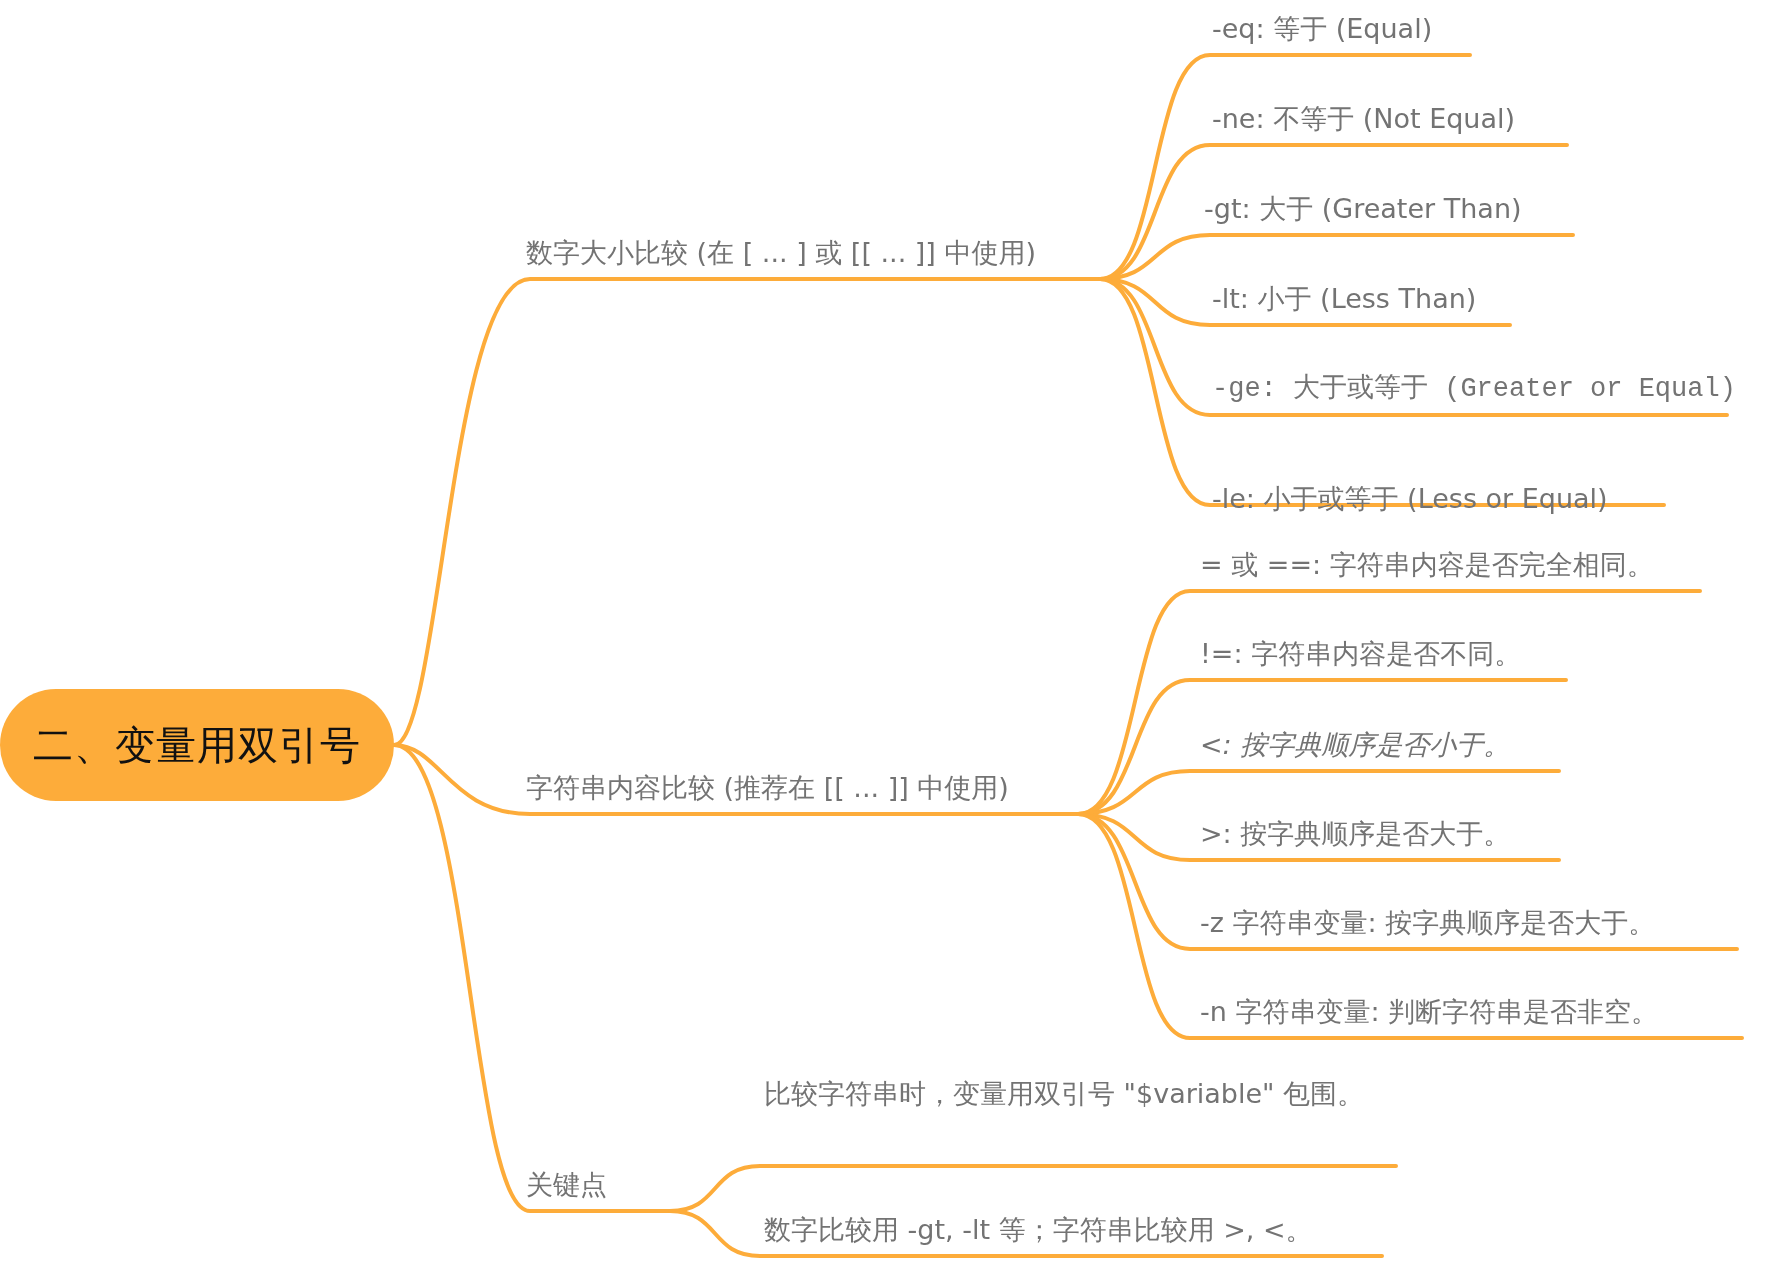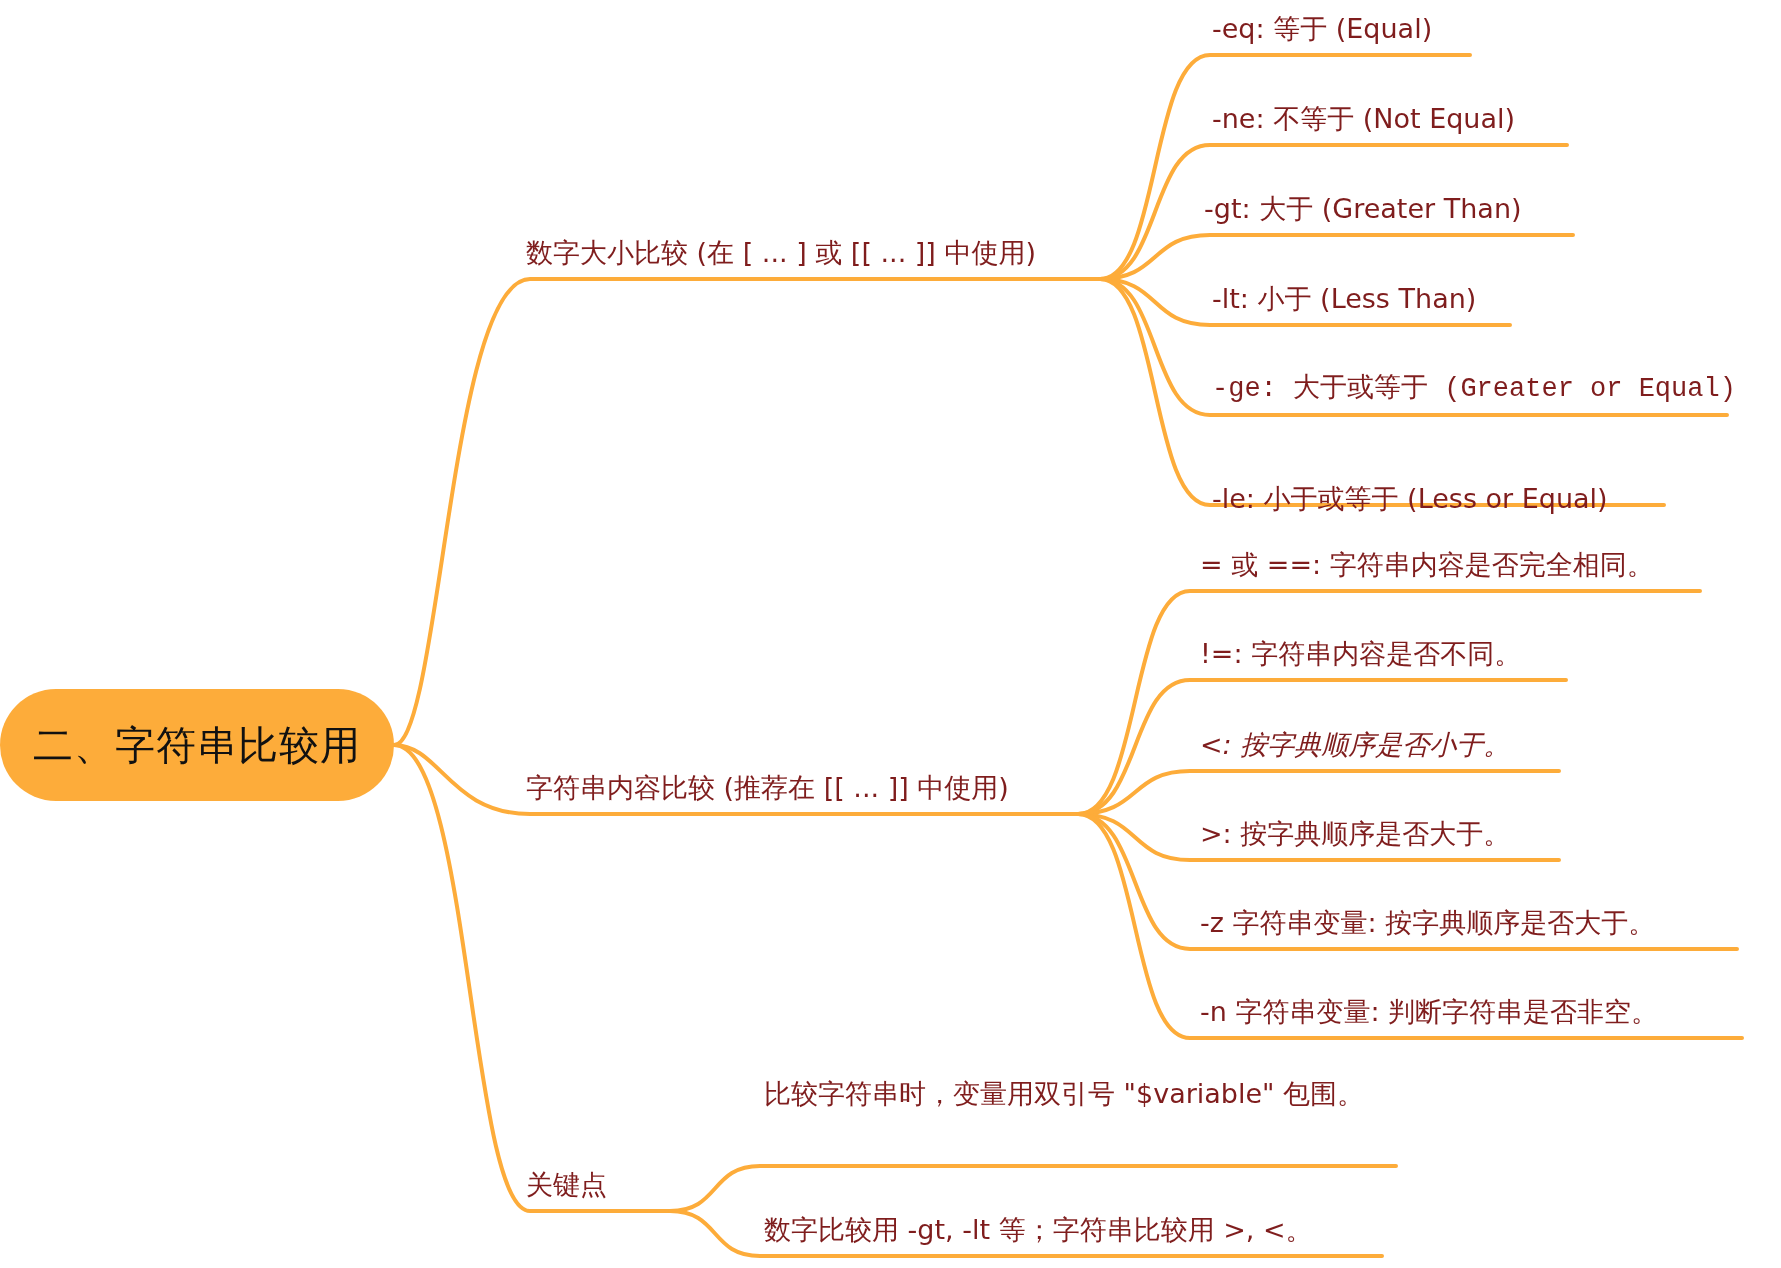--- a/index.html
+++ b/index.html
@@ -6,21 +6,21 @@
   body { width: 1781px; height: 1268px; position: relative; overflow: hidden;
          font-family: "DejaVu Sans", "Liberation Sans", sans-serif; }
   #links { position: absolute; left: 0; top: 0; width: 1781px; height: 1268px; }
   .root {
     position: absolute; left: 0; top: 689px; width: 394px; height: 112px;
     background: #FDAC3A; border-radius: 56px;
     display: flex; align-items: center; justify-content: center;
     color: #111111; font-size: 40px; letter-spacing: 1px;
   }
   .label {
-    position: absolute; color: #7f1d1d; font-size: 27px; white-space: nowrap;
+    position: absolute; color: #737373; font-size: 27px; white-space: nowrap;
     line-height: 34px;
   }
   .label.wrap { white-space: normal; width: 640px; line-height: 40px; }
 </style>
 </head>
 <body>
 
 <svg id="links" viewBox="0 0 1781 1268" xmlns="http://www.w3.org/2000/svg">
   <g fill="none" stroke="#FDAC3A" stroke-width="4" stroke-linecap="round">
 
@@ -41,21 +41,21 @@
     <path d="M1078 814 C 1140 814, 1130 860, 1190 860 L 1559 860"></path>
     <path d="M1078 814 C 1140 814, 1130 949, 1190 949 L 1737 949"></path>
     <path d="M1078 814 C 1140 814, 1130 1038, 1190 1038 L 1742 1038"></path>
 
     <path d="M670 1211 C 720 1211, 710 1166, 760 1166 L 1396 1166"></path>
     <path d="M670 1211 C 720 1211, 710 1256, 760 1256 L 1382 1256"></path>
   </g>
 </svg>
 
 <div class="root">
-  <span>二、字符串比较用</span>
+  <span>二、变量用双引号</span>
 </div>
 
 <div class="label" style="left:526px; top:236px;">数字大小比较 (在 [ ... ] 或 [[ ... ]] 中使用)</div>
 <div class="label" style="left:1212px; top:12px;">-eq: 等于 (Equal)</div>
 <div class="label" style="left:1212px; top:102px;">-ne: 不等于 (Not Equal)</div>
 <div class="label" style="left:1204px; top:192px;">-gt: 大于 (Greater Than)</div>
 <div class="label" style="left:1212px; top:282px;">-lt: 小于 (Less Than)</div>
 <div class="label" style="left:1212px; top:372px;font-family:Liberation Mono, monospace;">-ge: 大于或等于 (Greater or Equal)</div>
 <div class="label" style="left:1212px; top:482px;">-le: 小于或等于 (Less or Equal)</div>
 

